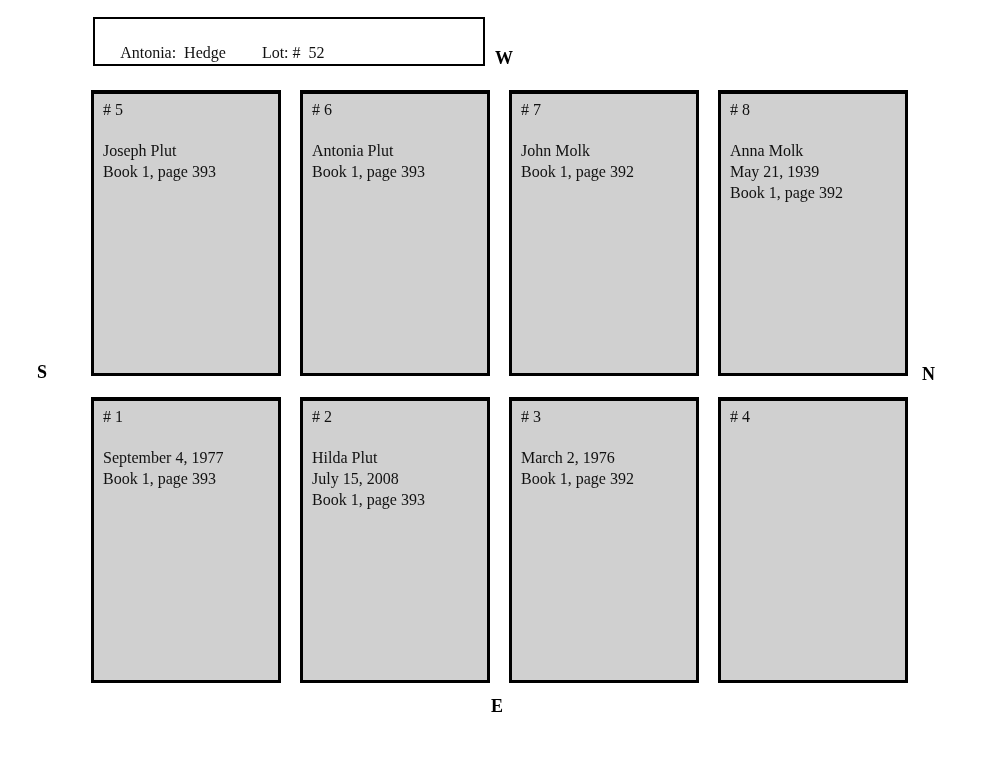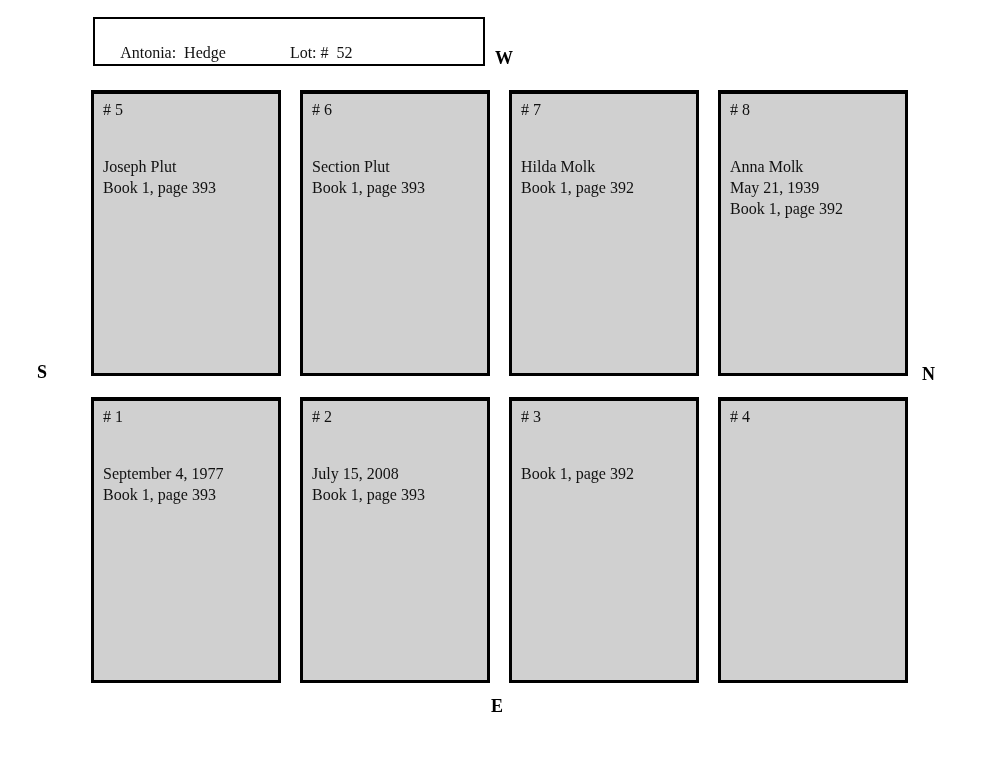--- a/index.html
+++ b/index.html
@@ -23,21 +23,21 @@
     width: 392px;
     height: 49px;
     box-sizing: border-box;
     border: 2px solid #000000;
     background: #ffffff;
     padding: 7px 10px;
     font-size: 16px;
     white-space: pre;
   }
   .header-box .lot {
-    margin-left: 64px;
+    margin-left: 36px;
   }
   
   .compass {
     position: absolute;
     font-size: 18px;
     font-weight: bold;
     font-family: "Liberation Serif", "DejaVu Serif", serif;
     color: #000000;
   }
   .compass-w { left: 495px; top: 48px; }
@@ -62,21 +62,21 @@
     border-top-width: 4px;
     padding: 5px 9px;
     font-size: 16px;
     line-height: 21px;
     overflow: hidden;
   }
   .plot-number {
     white-space: pre;
   }
   .plot-info {
-    margin-top: 36px;
+    margin-top: 20px;
   }
   .plot-info div {
     white-space: pre;
   }
 </style>
 </head>
 <body>
 
 <div class="canvas">
 
@@ -95,29 +95,29 @@
       <div class="plot-number"># 5</div>
       <div class="plot-info">
         <div>Joseph Plut</div>
         <div>Book 1, page 393</div>
       </div>
     </div>
 
     <div class="plot-box">
       <div class="plot-number"># 6</div>
       <div class="plot-info">
-        <div>Section Plut</div>
+        <div>Antonia Plut</div>
         <div>Book 1, page 393</div>
       </div>
     </div>
 
     <div class="plot-box">
       <div class="plot-number"># 7</div>
       <div class="plot-info">
-        <div>Hilda Molk</div>
+        <div>John Molk</div>
         <div>Book 1, page 392</div>
       </div>
     </div>
 
     <div class="plot-box">
       <div class="plot-number"># 8</div>
       <div class="plot-info">
         <div>Anna Molk</div>
         <div>May 21, 1939</div>
         <div>Book 1, page 392</div>
@@ -128,28 +128,30 @@
       <div class="plot-number"># 1</div>
       <div class="plot-info">
         <div>September 4, 1977</div>
         <div>Book 1, page 393</div>
       </div>
     </div>
 
     <div class="plot-box">
       <div class="plot-number"># 2</div>
       <div class="plot-info">
+        <div>Hilda Plut</div>
         <div>July 15, 2008</div>
         <div>Book 1, page 393</div>
       </div>
     </div>
 
     <div class="plot-box">
       <div class="plot-number"># 3</div>
       <div class="plot-info">
+        <div>March 2, 1976</div>
         <div>Book 1, page 392</div>
       </div>
     </div>
 
     <div class="plot-box">
       <div class="plot-number"># 4</div>
       <div class="plot-info">
         <div></div>
         <div></div>
         <div></div>

